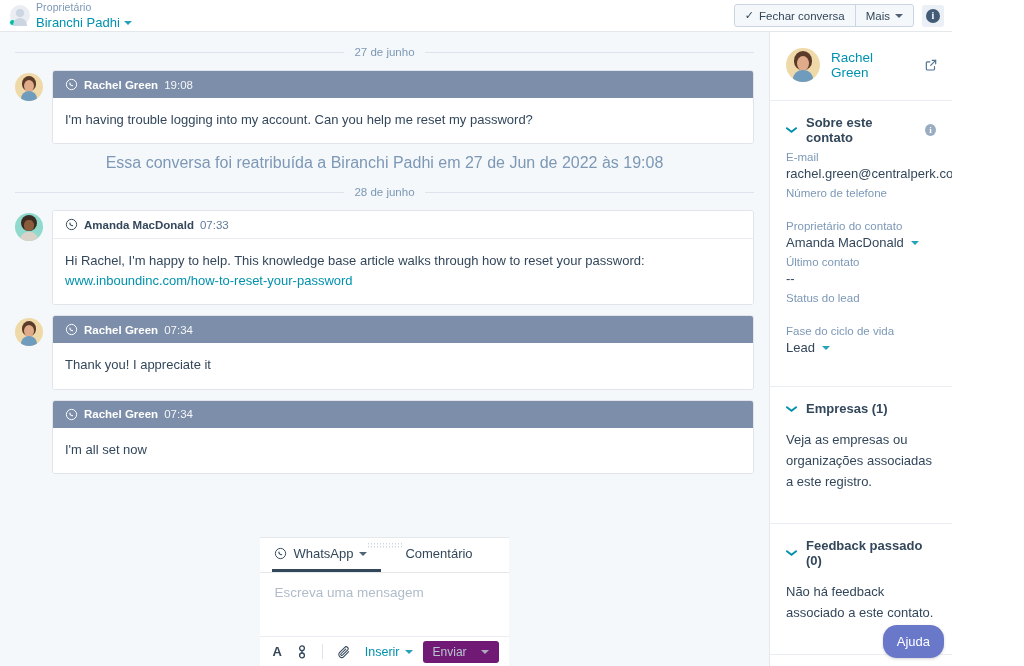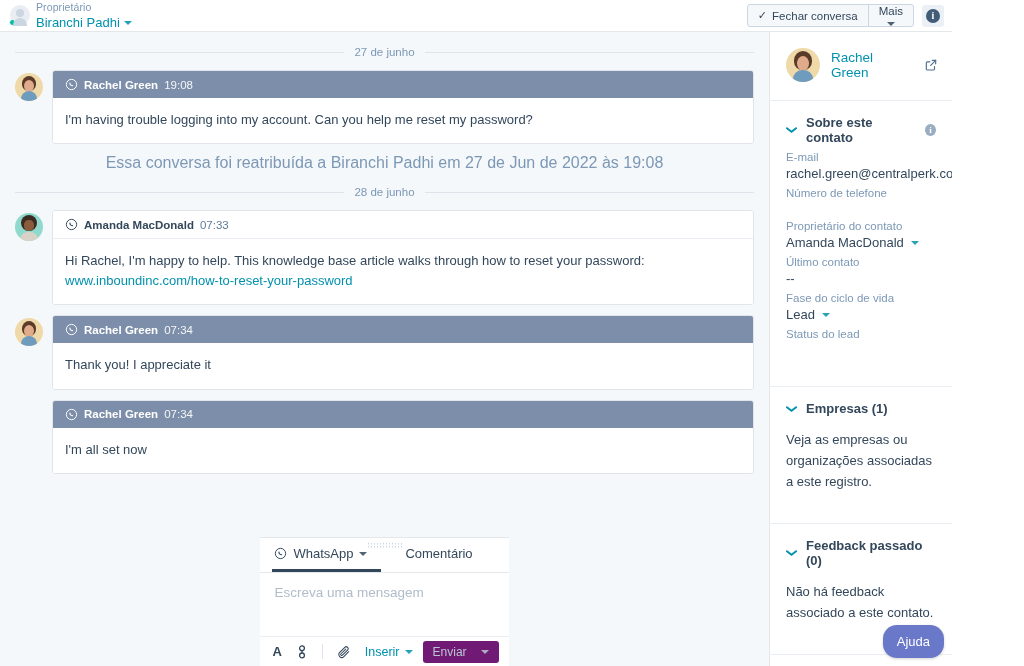--- a/index.html
+++ b/index.html
@@ -55,21 +55,21 @@
   .btn-group {
     display: flex; align-items: stretch;
     border: 1px solid #cbd6e2; border-radius: 3px; overflow: hidden;
     background: #f5f8fa; height: 23px;
   }
   .btn-group > button {
     border: 0; background: transparent; cursor: pointer;
     font-family: inherit; font-size: 11.5px; color: #33475b;
     padding: 0 10px; display: flex; align-items: center; gap: 5px;
   }
-  .btn-group > button + button { border-left: 1px solid #cbd6e2; flex-direction: column; }
+  .btn-group > button + button { border-left: 1px solid #cbd6e2; }
   .check-icon { font-size: 11px; color: #33475b; line-height: 1; }
   .info-btn {
     width: 22px; height: 22px; border-radius: 3px;
     background: #eaf0f6; border: 0; cursor: pointer;
     display: flex; align-items: center; justify-content: center;
   }
   .info-circle {
     width: 14px; height: 14px; border-radius: 50%;
     background: #425b76; color: #fff;
     font-size: 10px; font-weight: bold; line-height: 14px; text-align: center;
@@ -425,30 +425,30 @@
         </div>
 
         <div class="field">
           <div class="field-label">Último contato</div>
           <div class="field-value">
               <span>--</span>
             </div>
         </div>
 
         <div class="field">
+          <div class="field-label">Status do lead</div>
+          <div class="field-value field-empty"></div>
+        </div>
+
+        <div class="field">
           <div class="field-label">Fase do ciclo de vida</div>
           <div class="field-value">
             <span>Lead</span>
             <span class="caret"></span>
           </div>
-        </div>
-
-        <div class="field">
-          <div class="field-label">Status do lead</div>
-          <div class="field-value field-empty"></div>
         </div>
       </div>
 
       <div class="section">
         <div class="section-title">
           <span class="chev">
             <svg width="11" height="8" viewBox="0 0 12 8" fill="none" stroke="currentColor" stroke-width="2" stroke-linecap="round">
                 <path d="M1 2l5 4 5-4"></path>
               </svg>
           </span>

